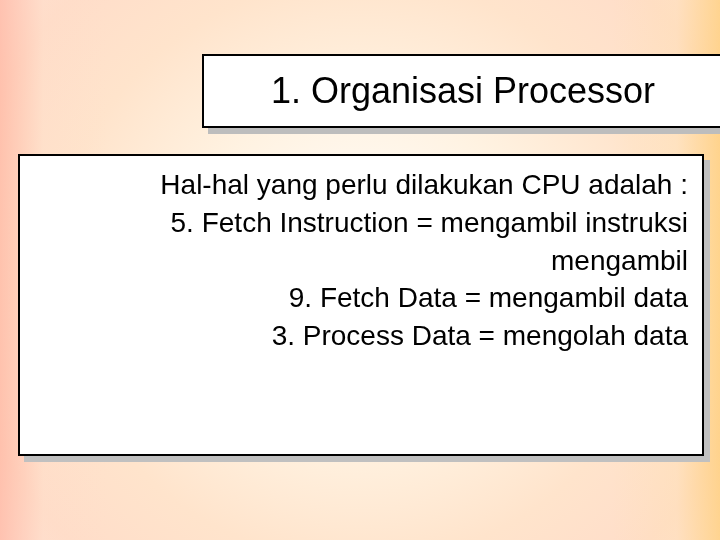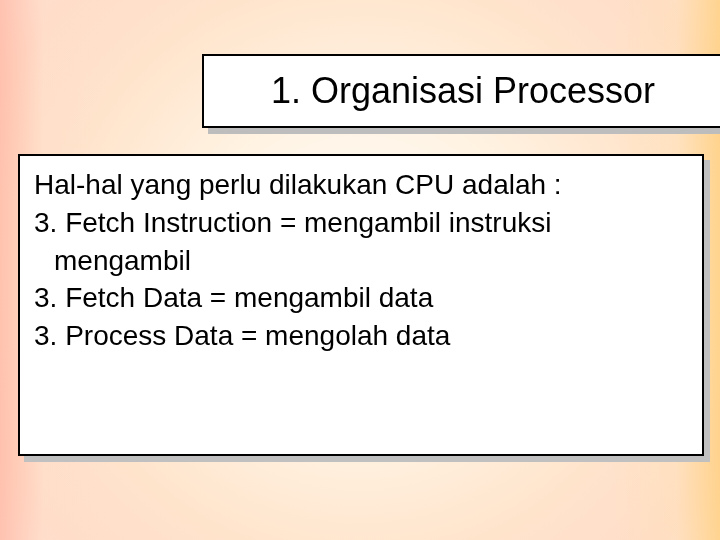--- a/index.html
+++ b/index.html
@@ -87,20 +87,21 @@
   .body-box {
     position: absolute;
     inset: 0;
     background: #ffffff;
     border: 2px solid #000;
     box-sizing: border-box;
     padding: 10px 14px 10px 14px;
     font-size: 28px;
     line-height: 1.35;
     color: #000;
+    text-align: right;
   }
   .body-line {
     display: block;
   }
   .indent {
     padding-left: 20px;
   }
 </style>
 </head>
 <body>
@@ -111,20 +112,20 @@
     <div class="title-shadow"></div>
     <div class="title-box">
       <span class="title-text">1. Organisasi Processor</span>
     </div>
   </div>
 
   <div class="body-box-wrap">
     <div class="body-shadow"></div>
     <div class="body-box">
       <span class="body-line">Hal-hal yang perlu dilakukan CPU adalah :</span>
-      <span class="body-line">3. Fetch Instruction = mengambil instruksi</span>
+      <span class="body-line">5. Fetch Instruction = mengambil instruksi</span>
       <span class="body-line indent">mengambil</span>
-      <span class="body-line">3. Fetch Data = mengambil data</span>
+      <span class="body-line">9. Fetch Data = mengambil data</span>
       <span class="body-line">3. Process Data = mengolah data</span>
     </div>
   </div>
 
 </div>
 
 </body></html>

